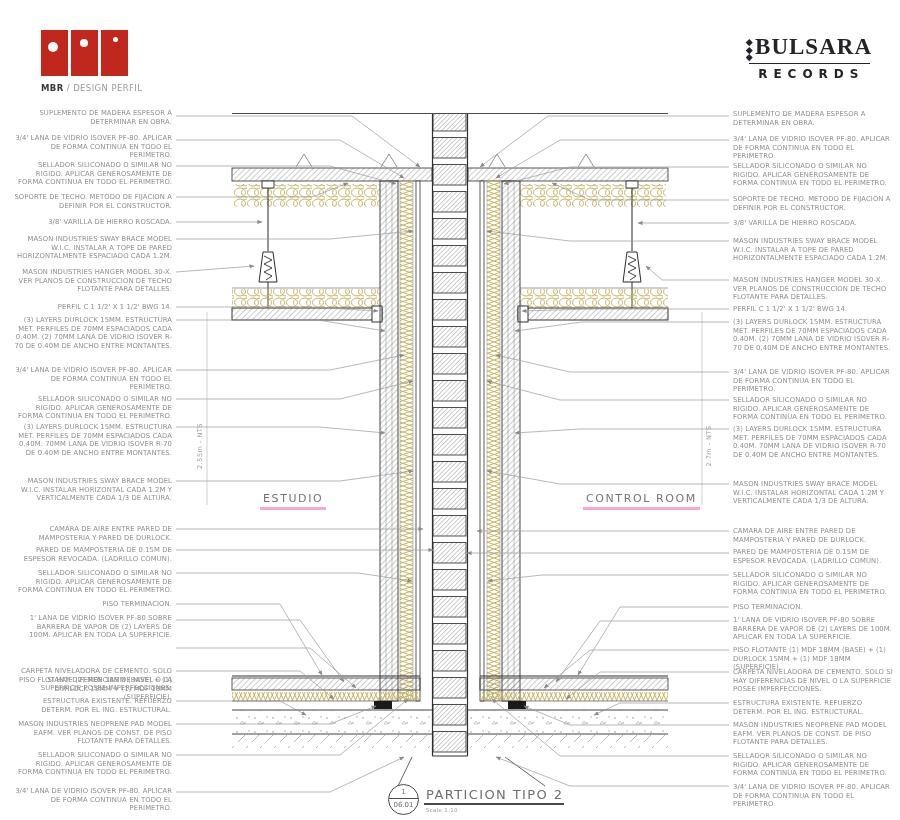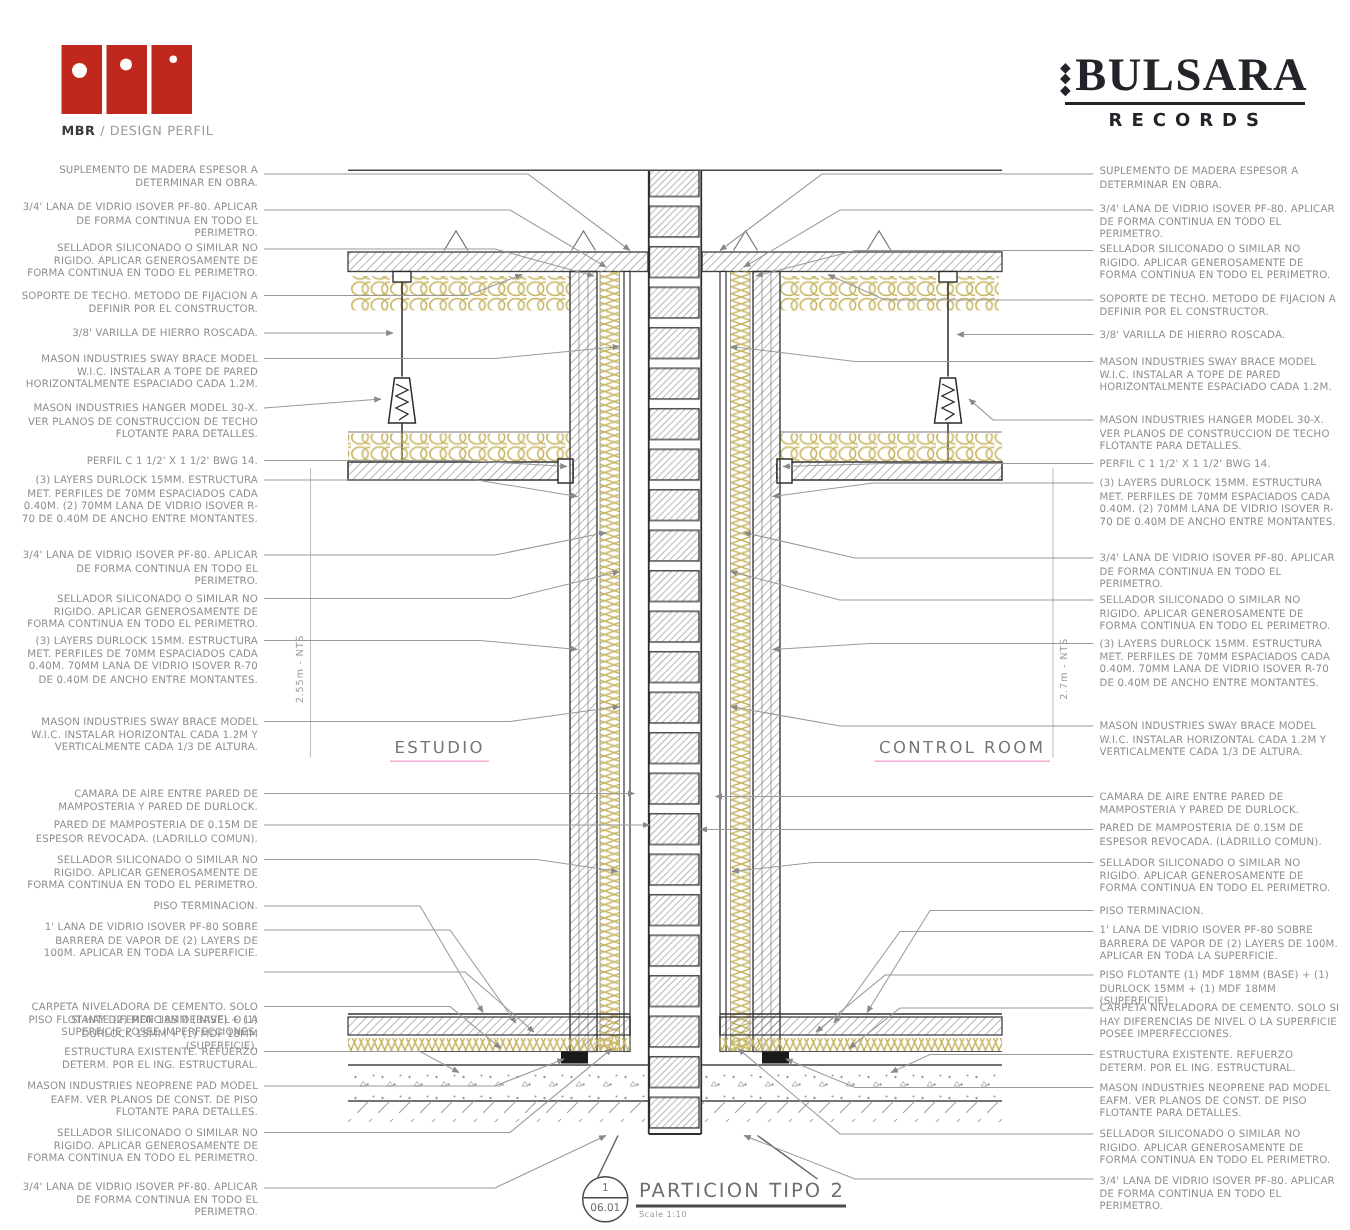--- a/index.html
+++ b/index.html
@@ -14,29 +14,29 @@
   .mbr-dot{position:absolute;background:#fff;border-radius:50%;}
   .mbr-dot.d1{width:10px;height:10px;left:7px;top:12px;}
   .mbr-dot.d2{width:8px;height:8px;left:9px;top:9px;}
   .mbr-dot.d3{width:5px;height:5px;left:12px;top:7px;}
   .mbr-text{margin-top:7px;font-size:8.5px;letter-spacing:.4px;color:#9a9a9a;white-space:nowrap;}
   .mbr-text b{color:#3a3a3a;font-weight:bold;}
   .bulsara{position:absolute;right:28px;top:34px;text-align:center;color:#25222a;}
   .bulsara-row{display:flex;align-items:center;justify-content:center;gap:4px;}
   .bulsara-colon{display:flex;flex-direction:column;gap:3px;margin-top:6px;}
   .bulsara-colon i{width:4.5px;height:4.5px;background:#25222a;transform:rotate(45deg);}
-  .bulsara-name{font-family:"Liberation Serif",serif;font-weight:bold;font-size:31px;letter-spacing:1px;line-height:1;}
+  .bulsara-name{font-family:"Liberation Serif",serif;font-weight:bold;font-size:23px;letter-spacing:1px;line-height:1;}
   .bulsara-line{height:1.5px;background:#25222a;margin:3px 2px 3px 2px;}
   .bulsara-sub{font-size:12px;font-weight:bold;letter-spacing:6px;color:#25222a;margin-left:4px;}
   
   .ann{position:absolute;font-size:6.8px;line-height:1.28;color:#8e8e8e;letter-spacing:.1px;text-transform:uppercase;}
   .ann.l{right:728px;width:158px;text-align:right;}
   .ann.r{left:733px;width:160px;text-align:left;}
   
-  .room-label{position:absolute;font-size:11px;color:#757575;letter-spacing:1.6px;border-bottom:1px solid #f9a8d4;padding:0 3px 2px 3px;text-transform:uppercase;white-space:nowrap;}
+  .room-label{position:absolute;font-size:11px;color:#757575;letter-spacing:1.6px;border-bottom:3px solid #f9a8d4;padding:0 3px 2px 3px;text-transform:uppercase;white-space:nowrap;}
   .vdim{position:absolute;width:90px;text-align:center;font-size:6.5px;color:#9b9b9b;letter-spacing:.5px;transform:rotate(-90deg);background:transparent;}
   
   .marker-circle{position:absolute;left:388px;top:784px;width:31px;height:31px;border:1.5px solid #4a4a4a;border-radius:50%;box-sizing:border-box;color:#6b6b6b;font-size:7px;text-align:center;background:#fff;}
   .marker-top{height:13px;line-height:14px;border-bottom:1px solid #4a4a4a;}
   .marker-bot{height:13px;line-height:13px;}
   .detail-title{position:absolute;left:426px;top:787px;font-size:13px;color:#6e6e6e;letter-spacing:1.4px;white-space:nowrap;}
   .title-rule{position:absolute;left:424px;top:803px;width:140px;height:1.6px;background:#4a4a4a;}
   .scale-note{position:absolute;left:426px;top:807px;font-size:5.5px;color:#9b9b9b;letter-spacing:.3px;}
   svg.sheet{position:absolute;left:0;top:0;}
 </style>

